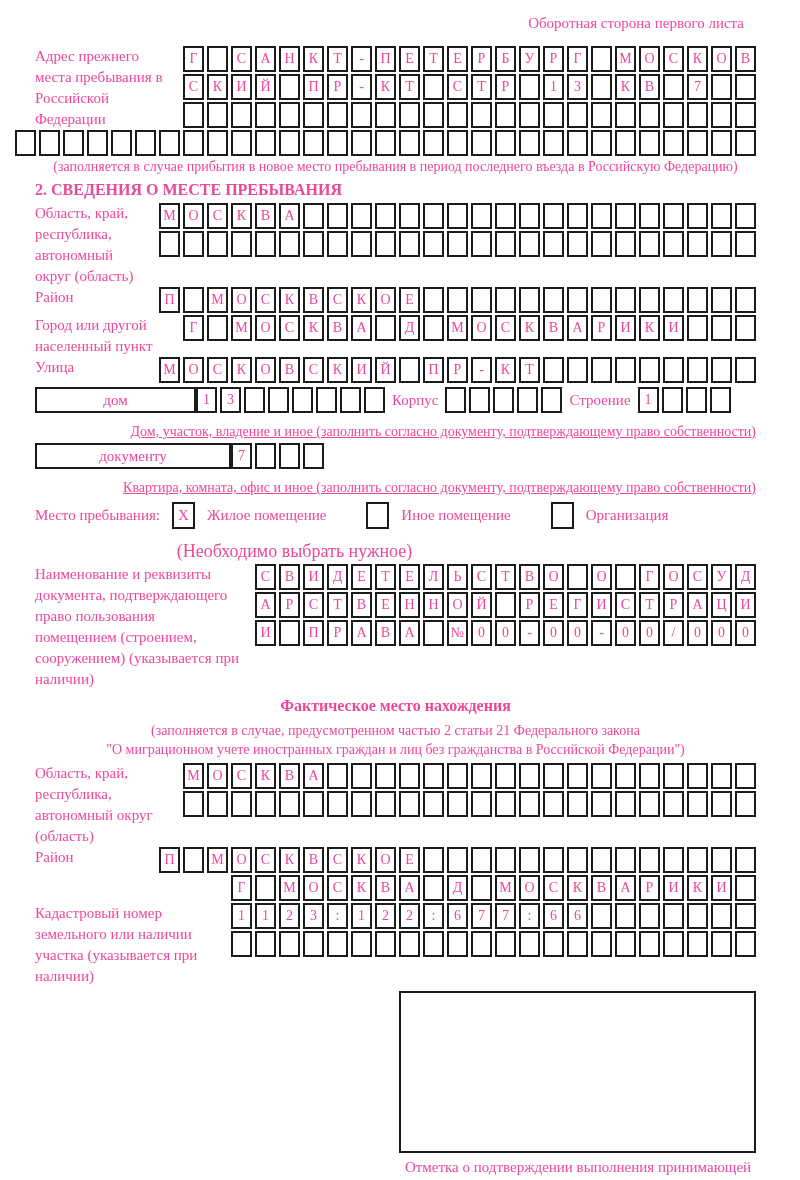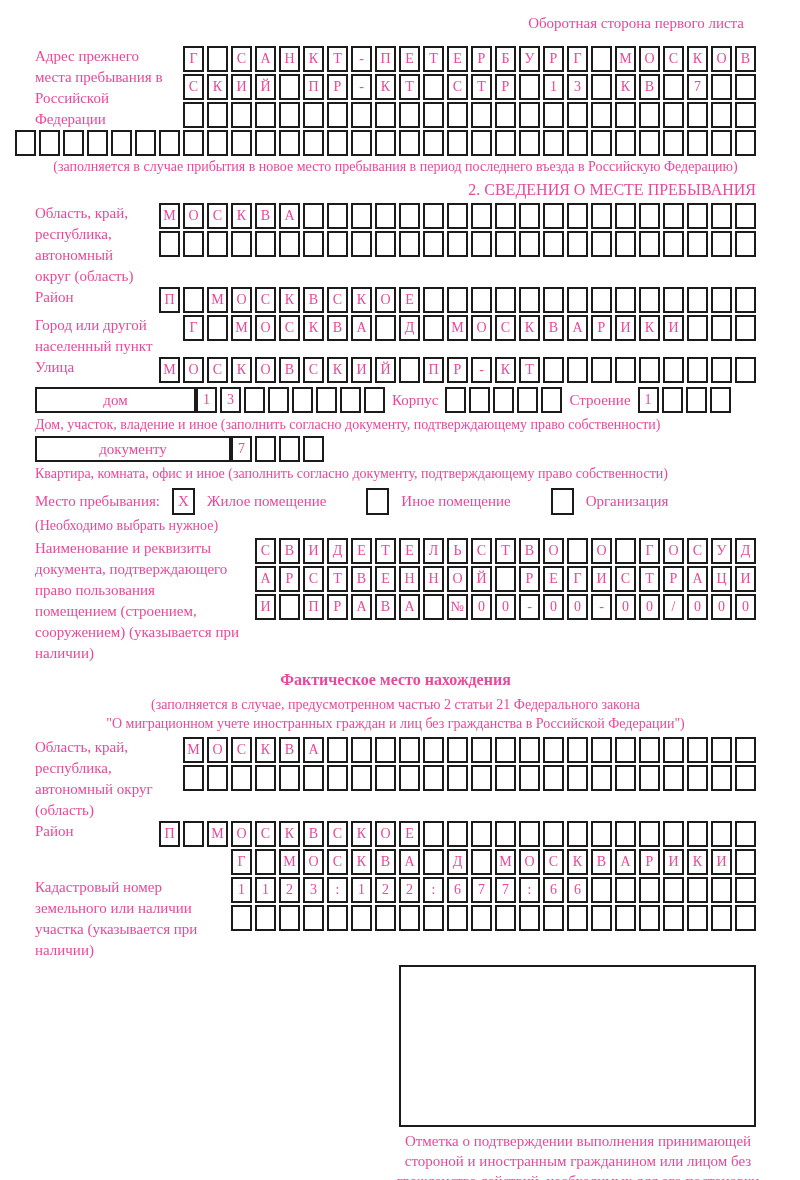--- a/index.html
+++ b/index.html
@@ -16,33 +16,33 @@
   .w142 { width:142px; } .w108 { width:108px; } .w145 { width:145px; }
   .w205 { width:205px; } .w135 { width:135px; } .w190 { width:190px; }
   .rows { flex:1 1 auto; min-width:0; }
   .cellrow { display:flex; flex-wrap:nowrap; justify-content:flex-end; gap:3px; margin-bottom:2px; }
   .cell {
     flex:0 0 auto; width:17px; height:22px; border:2px solid #1b1b1b;
     text-align:center; font-size:14px; line-height:22px; font-family:"Liberation Serif",serif;
   }
   .fullrow { margin-left:-30px; }
   .hint { text-align:center; font-size:14px; line-height:18px; }
-  .hint-left { text-align:left; font-size:14px; line-height:18px; margin:1px 0 2px 0; }
-  .section-title { text-align:right; font-weight:normal; font-size:16px; line-height:20px; margin:4px 0 3px 0; }
+  .hint-left { text-align:right; font-size:14px; line-height:18px; margin:8px 0 2px 0;text-decoration:underline; }
+  .section-title { text-align:left; font-weight:bold; font-size:16px; line-height:20px; margin:4px 0 3px 0; }
 
   .dom-row { display:flex; align-items:flex-start; gap:0; margin-top:2px; }
   .named-box { border:2px solid #1b1b1b; height:22px; line-height:22px; text-align:center; font-size:15px; flex:0 0 auto; }
   .dom-box { width:157px; }
   .kv-box { width:192px; }
   .inline-label { font-size:15px; line-height:26px; padding:0 7px; flex:0 0 auto; }
 
   .mesto-row { display:flex; align-items:center; font-size:15px; margin-top:5px; }
   .checkbox { width:19px; height:23px; border:2px solid #1b1b1b; text-align:center; line-height:23px; font-size:15px; flex:0 0 auto; margin:0 12px; }
   .opt-gap { margin-right:28px; }
-  .mesto-note { width:72%; font-size:14px; line-height:17px; margin-top:2px; }
+  .mesto-note { width:72%; text-align:center; font-size:18px; line-height:17px; margin-top:14px; }
 
   .fact-title { text-align:center; font-weight:bold; font-size:16px; line-height:20px; margin:6px 0 5px 0; }
   .fact-hint { text-align:center; font-size:14px; line-height:19px; }
   .mt4 { margin-top:4px; }
 
   .stamp-box { width:353px; height:158px; border:2px solid #1b1b1b; margin:4px 0 0 auto; }
   .stamp-caption { width:380px; margin:4px -12px 0 auto; text-align:center; font-size:15px; line-height:20px; }
 </style>
 </head>
 <body>

